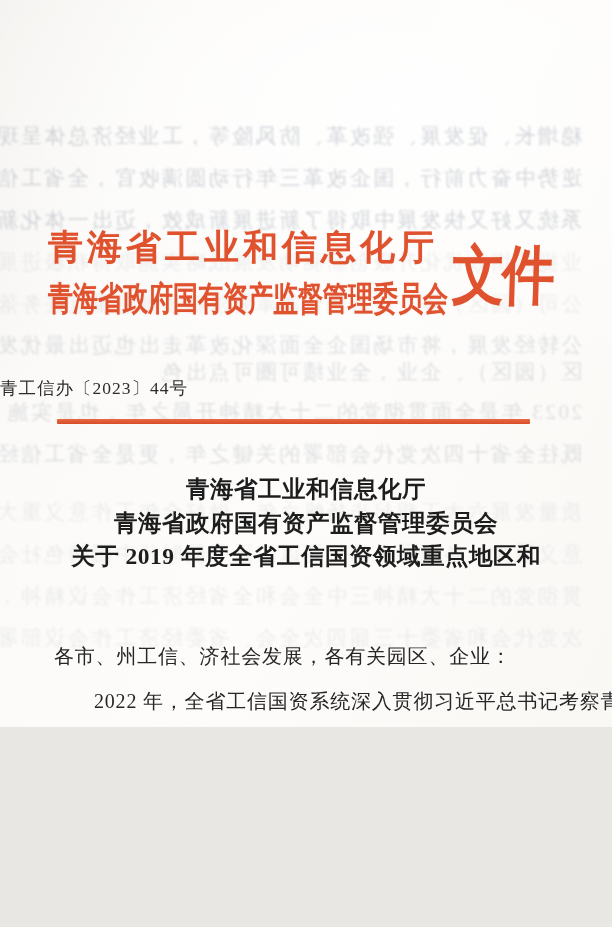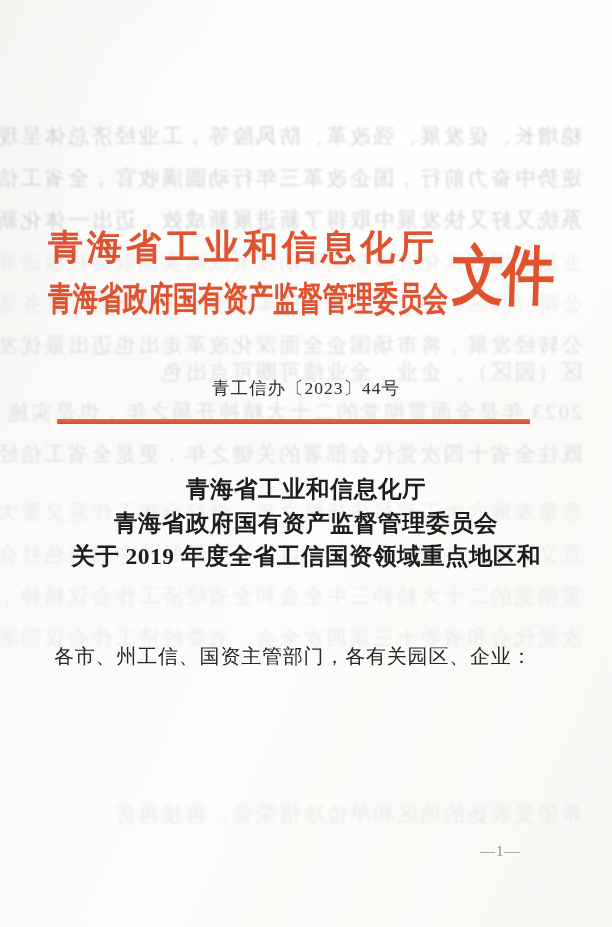--- a/index.html
+++ b/index.html
@@ -3,21 +3,21 @@
 <meta charset="utf-8">
 <style>
   html, body { margin: 0; padding: 0; }
   body {
     width: 612px; height: 927px;
     background: #e9e7e3;
     font-family: "Liberation Serif", serif;
   }
   .page {
     position: relative;
-    width: 612px; height: 927px;
+    width: 612px; height: 727px;
     overflow: hidden;
     background:
       radial-gradient(ellipse 900px 500px at 65% 15%, rgba(255,255,255,0.85), rgba(255,255,255,0) 60%),
       linear-gradient(115deg, #f3f1ee 0%, #fbfaf8 22%, #fdfcfa 55%, #faf8f5 100%);
     color: #222;
   }
   
   .bleed-line {
     position: absolute;
     left: 0; width: 612px;
@@ -69,21 +69,21 @@
     white-space: nowrap;
     letter-spacing: -3px;
     transform: scaleX(0.82) skewX(-2deg);
     transform-origin: left center;
     text-shadow: 0 0 1px rgba(224,81,46,0.4);
   }
   
   .doc-number {
     position: absolute;
     top: 376px; left: 0; width: 612px;
-    text-align: center;
+    text-align: left;
     font-size: 17.5px;
     letter-spacing: 1px;
     color: #2d2d2d;
   }
   .red-rule {
     position: absolute;
     top: 419px; left: 57px;
     width: 473px; height: 4.5px;
     background: linear-gradient(180deg, #e66a44, #d94c28);
     border-radius: 1px;
@@ -155,18 +155,19 @@
 
   <div class="red-rule"></div>
 
   <div class="doc-title">
     <div>青海省工业和信息化厅</div>
     <div>青海省政府国有资产监督管理委员会</div>
     <div>关于 2019 年度全省工信国资领域重点地区和</div>
   </div>
 
   <div class="body-text">
-    <div class="body-line">各市、州工信、国资主管部门，各有关园区、企业：</div>
+    <div class="body-line">各市、州工信、济社会发展，各有关园区、企业：</div>
+    <div class="body-line indent">2022 年，全省工信国资系统深入贯彻习近平总书记考察青</div>
   </div>
 
   <div class="page-number">—1—</div>
 
 </div>
 
 </body></html>

